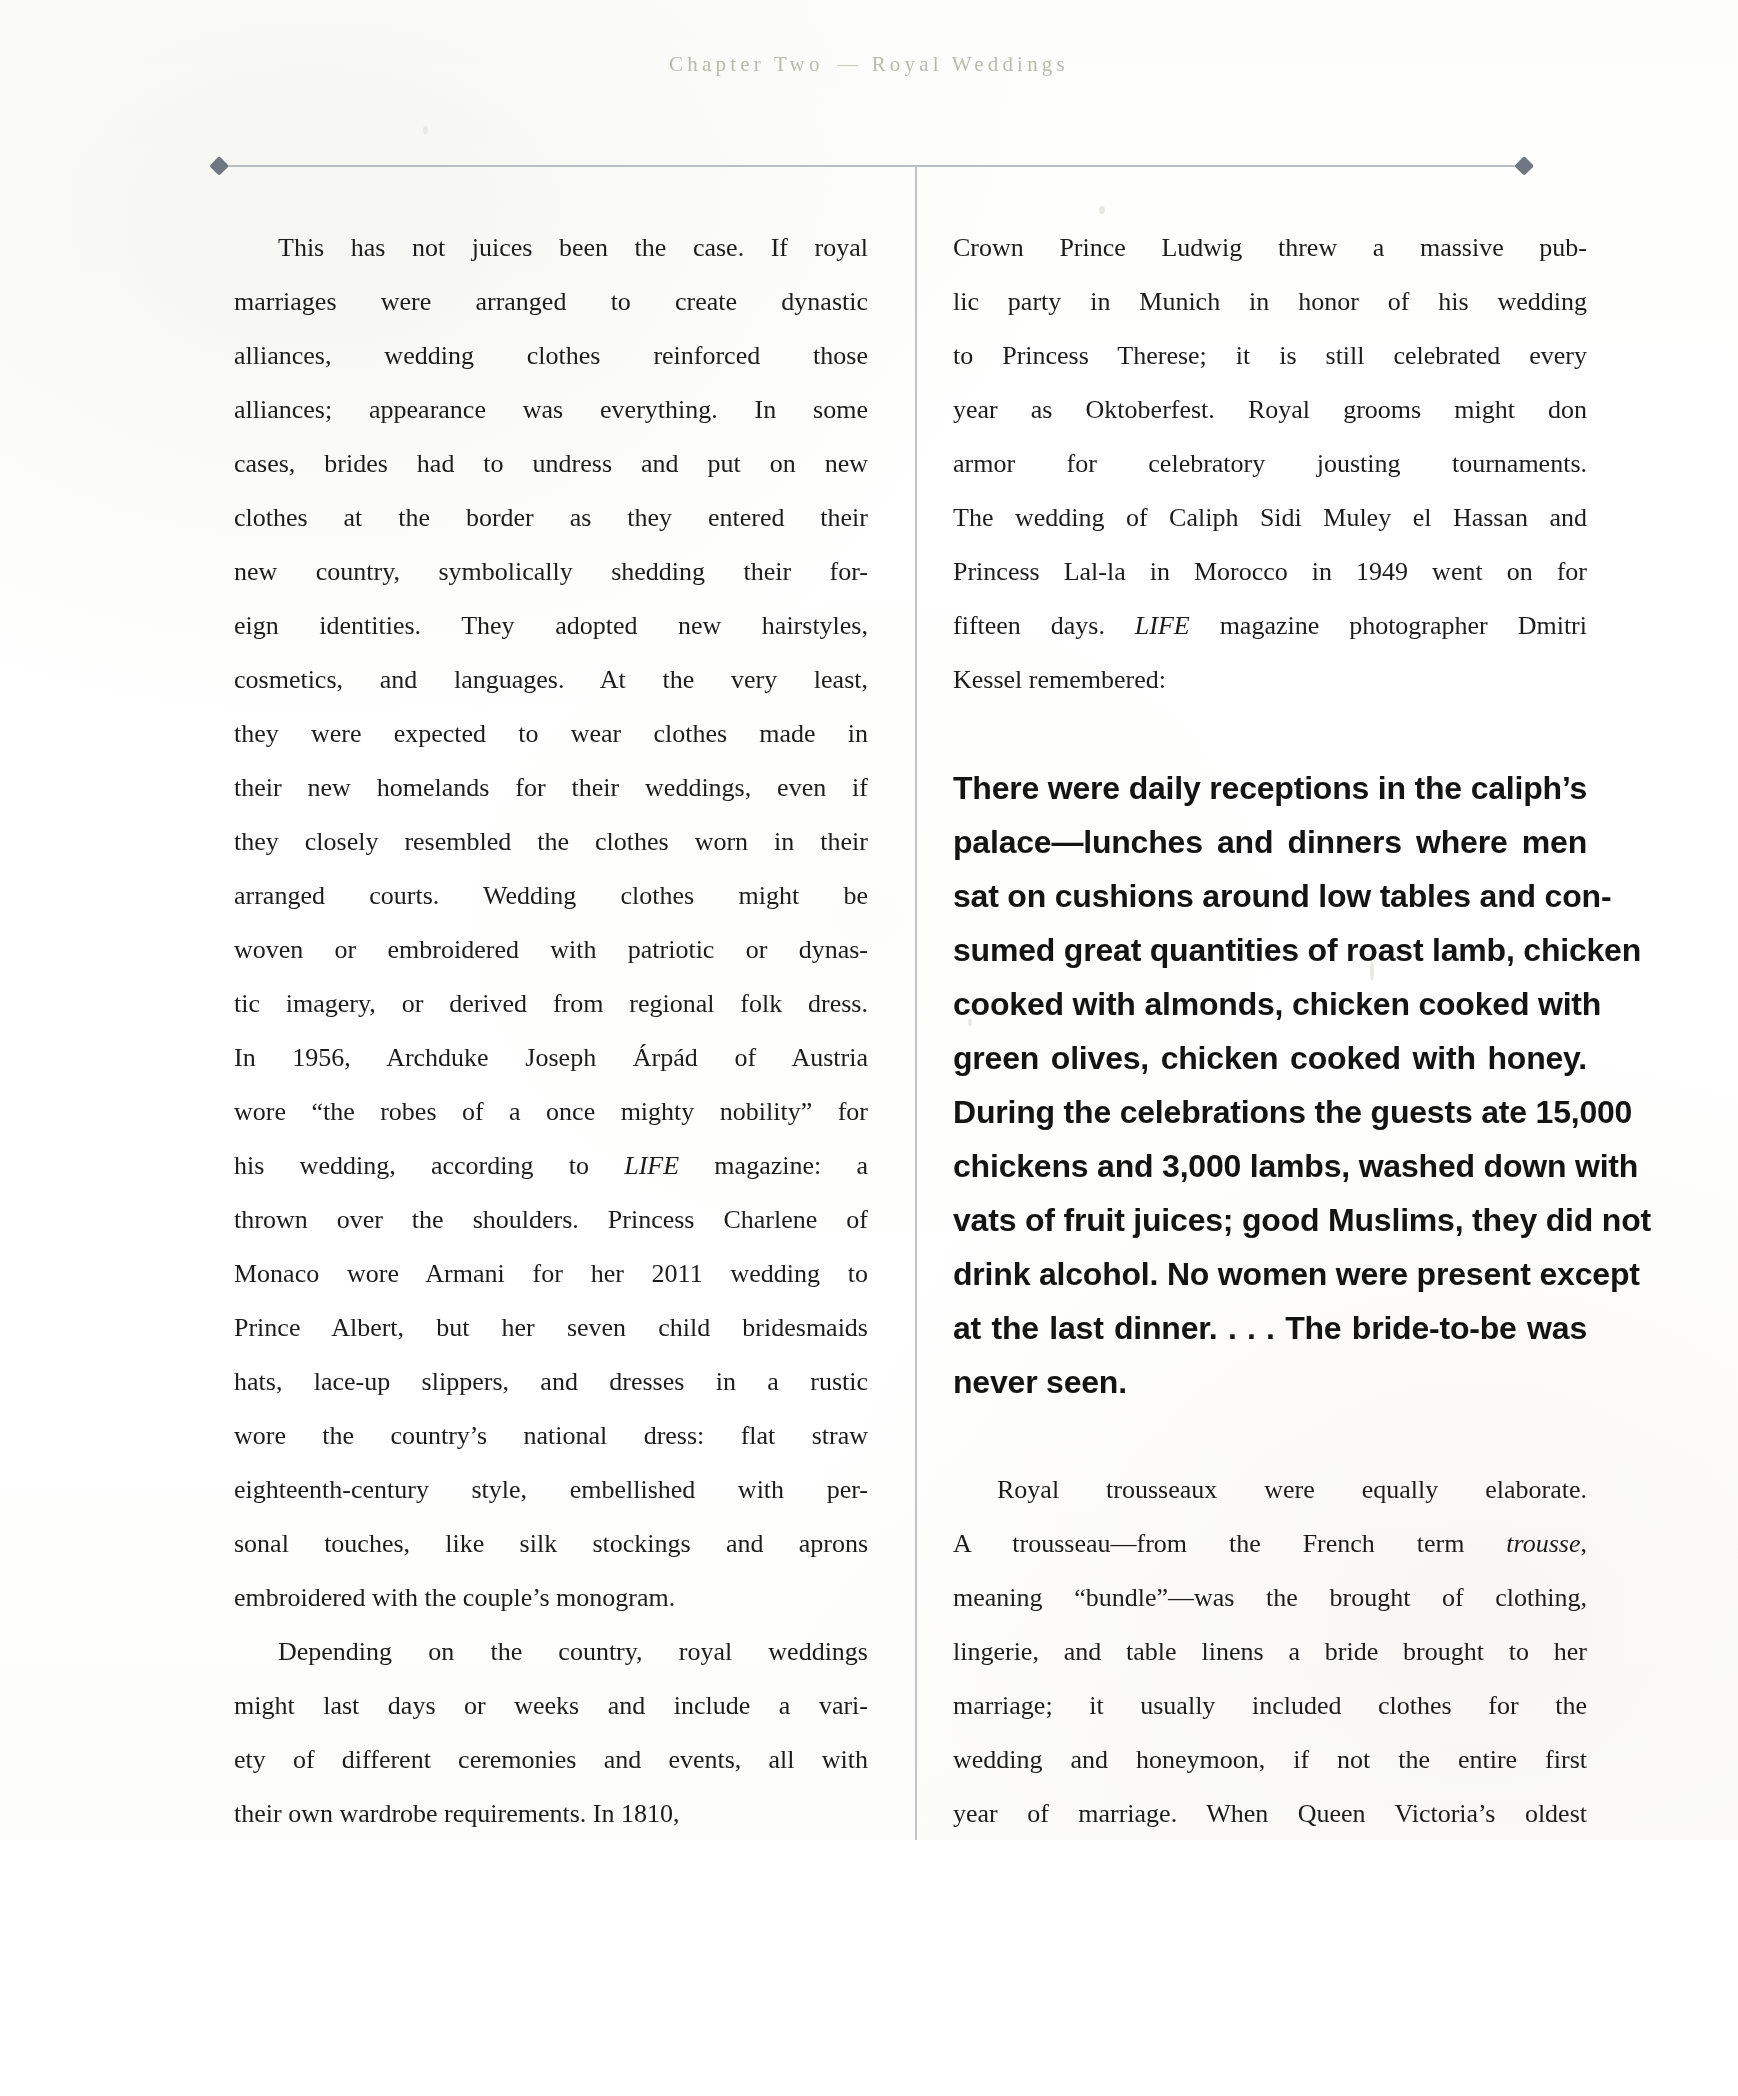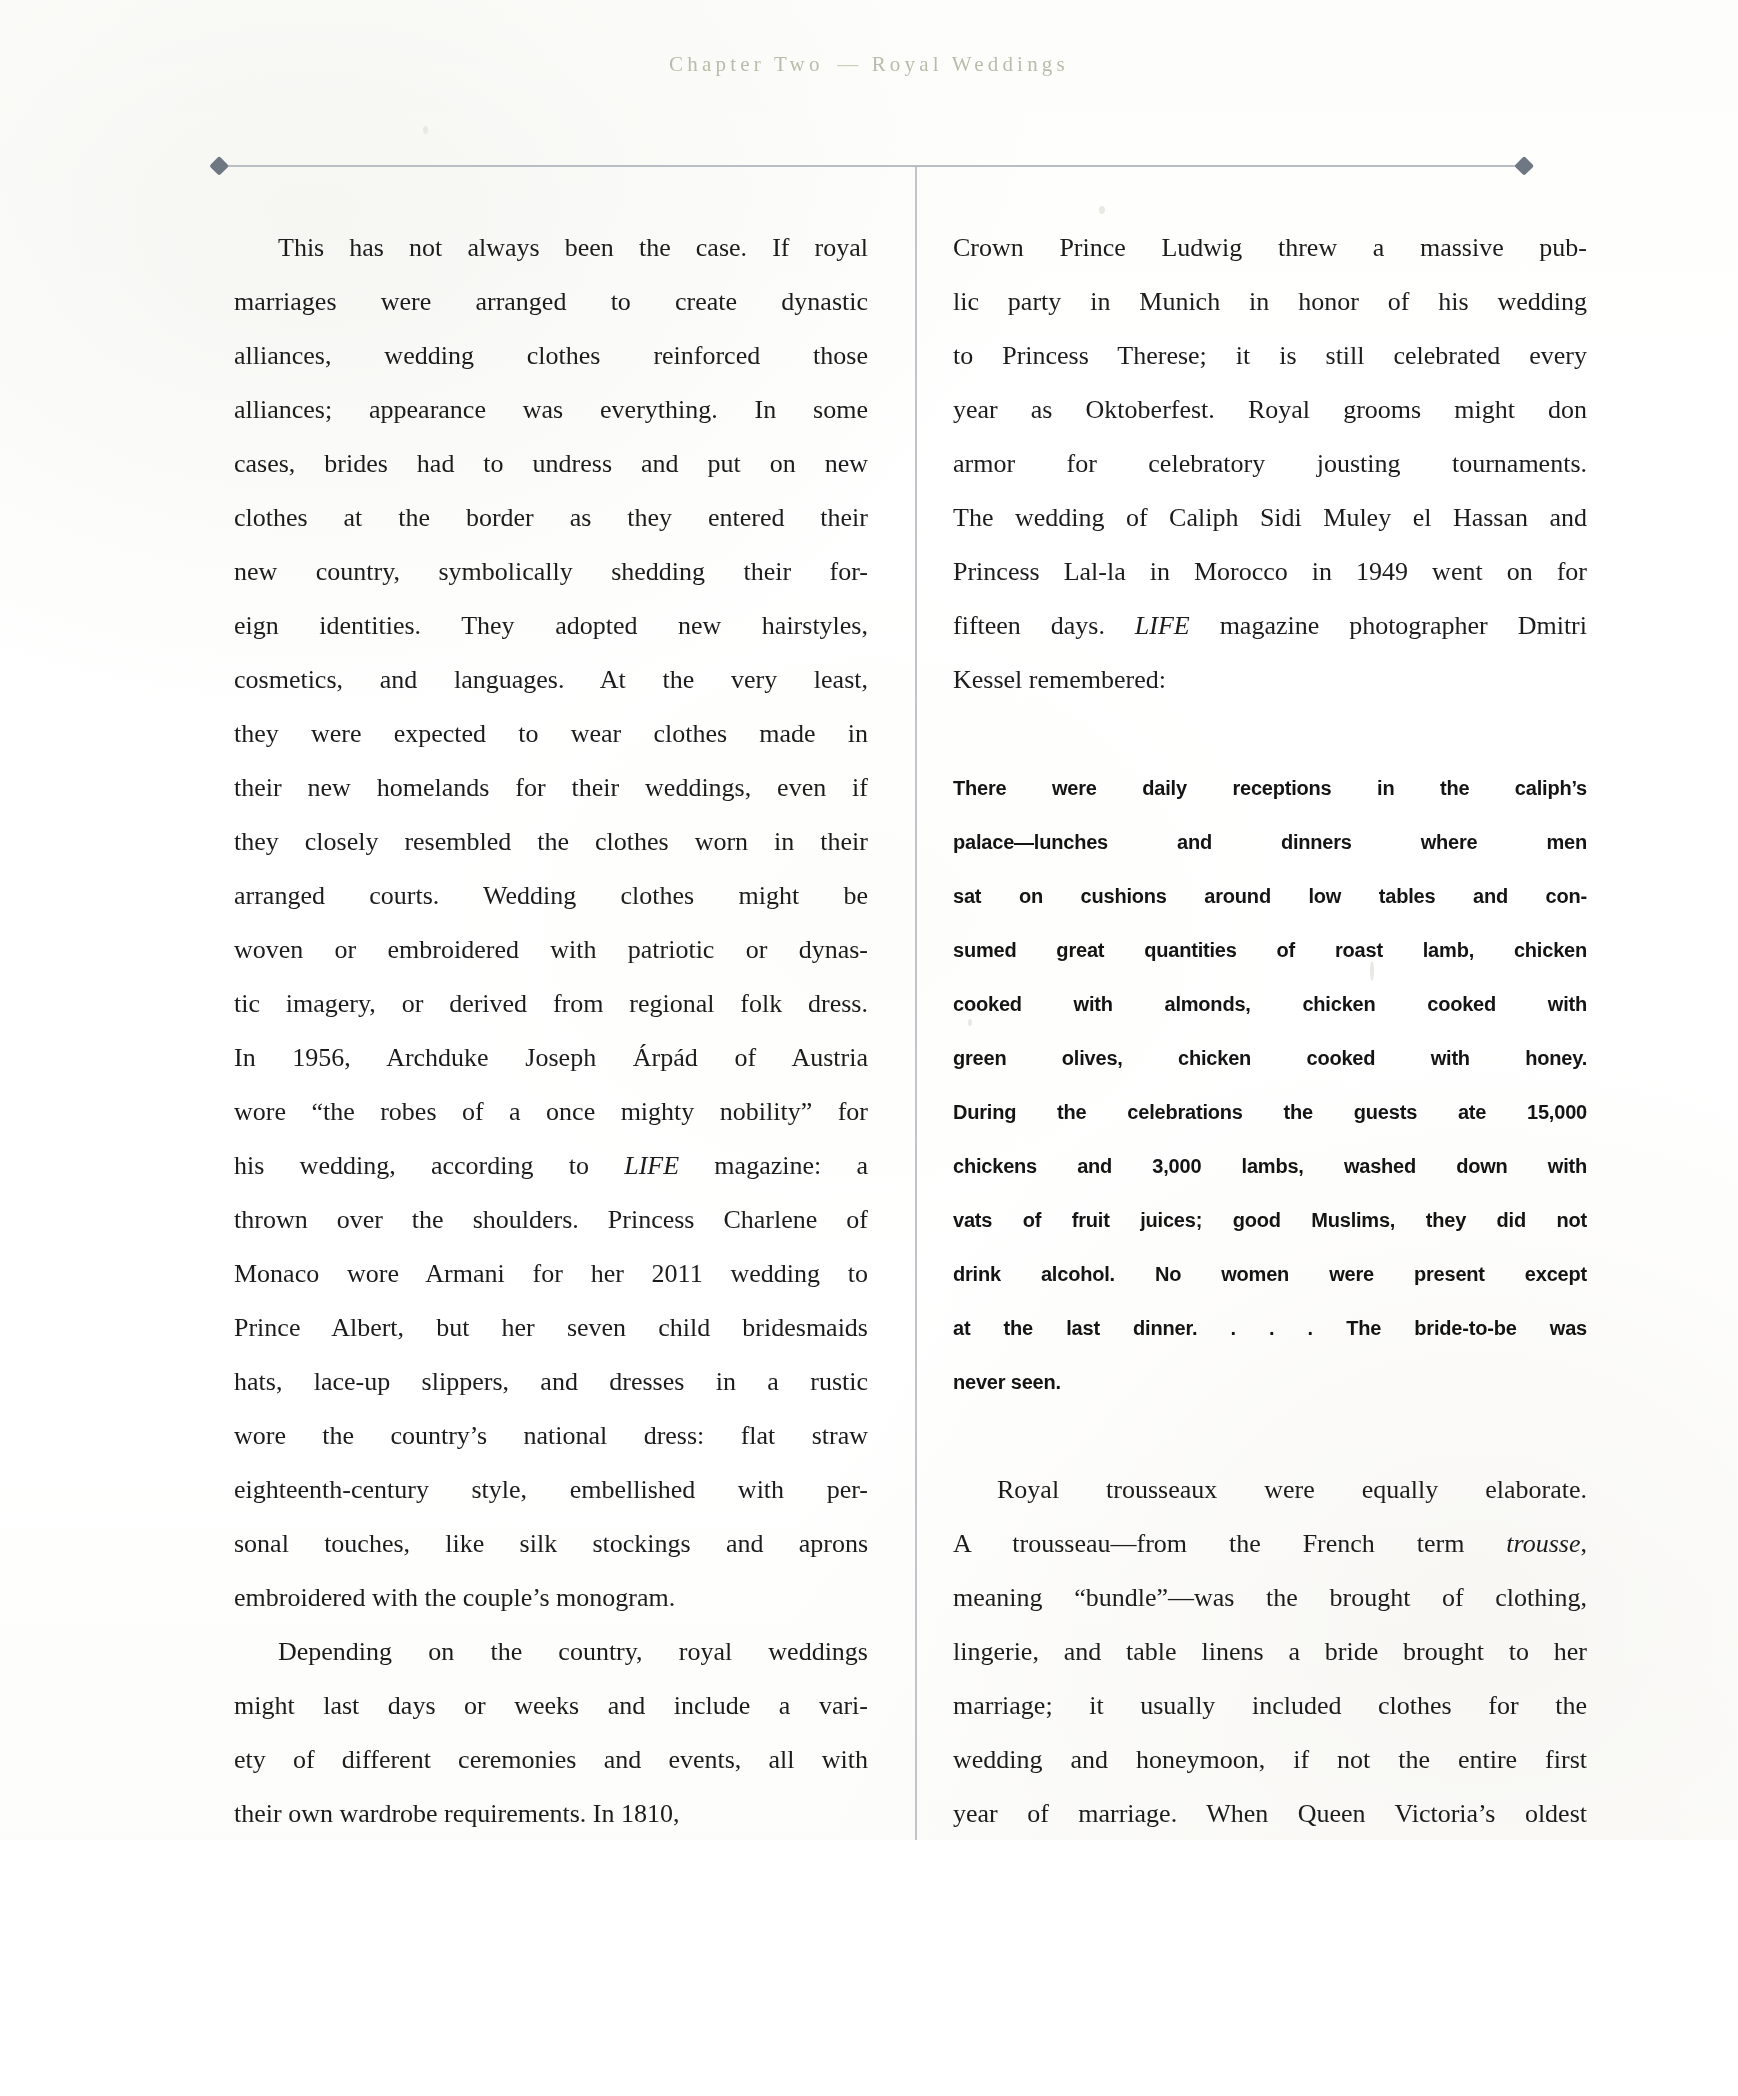--- a/index.html
+++ b/index.html
@@ -111,21 +111,21 @@
   .ln.indent-first {
     text-indent: 44px;
   }
 
   .ln i, .ln em { font-style: italic; margin-top: 40px; }
 
   
   .blockquote {
     font-family: "Liberation Sans", "DejaVu Sans", sans-serif;
     font-weight: bold;
-    font-size: 20px;
+    font-size: 32px;
     letter-spacing: -0.2px;
     color: #141414;
   }
   .blockquote .ln {
     line-height: 54px;
   }
 
   .spacer-line { display: block; height: 54px; }
 
   
@@ -177,21 +177,21 @@
   <div class="rule rule-top"></div>
   <div class="rule rule-bottom"></div>
   <div class="rule-cap cap-tl"></div>
   <div class="rule-cap cap-tr"></div>
   <div class="rule-cap cap-bl"></div>
   <div class="rule-cap cap-br"></div>
   <div class="col-divider"></div>
 
   <div class="column col-left" id="col-left">
       <div>
-        <span class="ln indent-first">This has not always been the case. If royal</span>
+        <span class="ln indent-first">This has not juices been the case. If royal</span>
         <span class="ln">marriages were arranged to create dynastic</span>
         <span class="ln">alliances, wedding clothes reinforced those</span>
         <span class="ln">alliances; appearance was everything. In some</span>
         <span class="ln">cases, brides had to undress and put on new</span>
         <span class="ln">clothes at the border as they entered their</span>
         <span class="ln">new country, symbolically shedding their for-</span>
         <span class="ln">eign identities. They adopted new hairstyles,</span>
         <span class="ln">cosmetics, and languages. At the very least,</span>
         <span class="ln">they were expected to wear clothes made in</span>
         <span class="ln">their new homelands for their weddings, even if</span>

